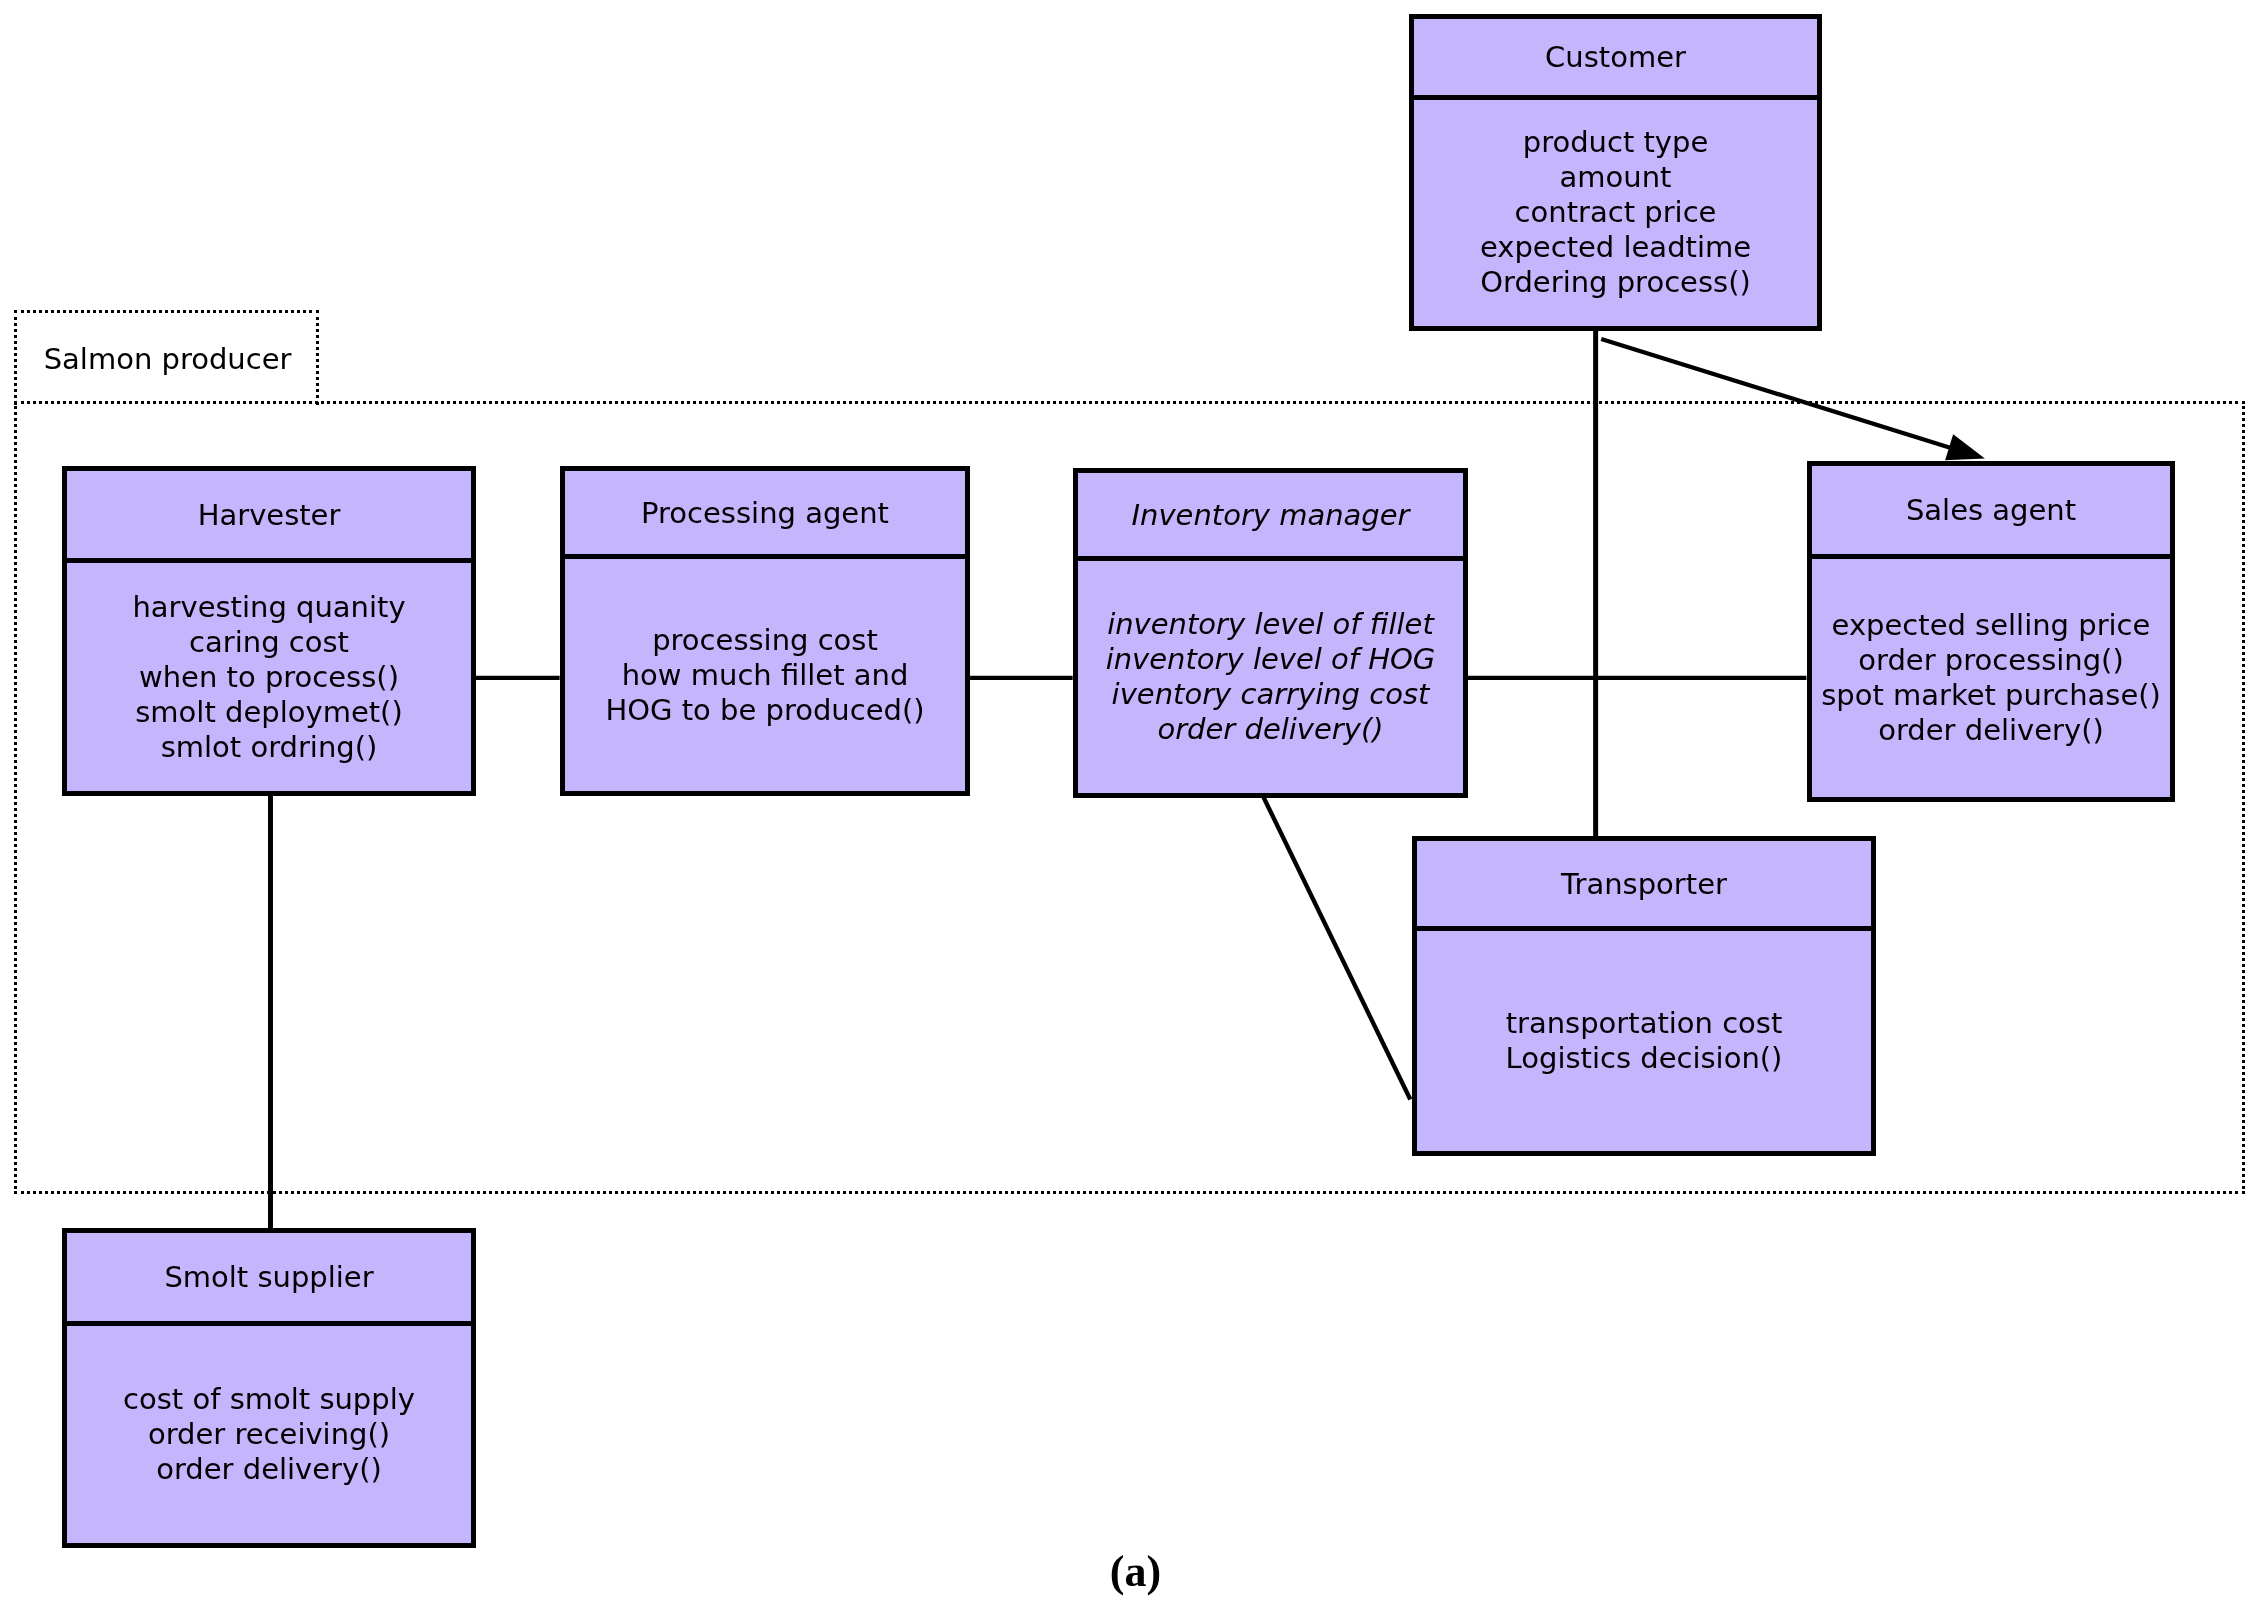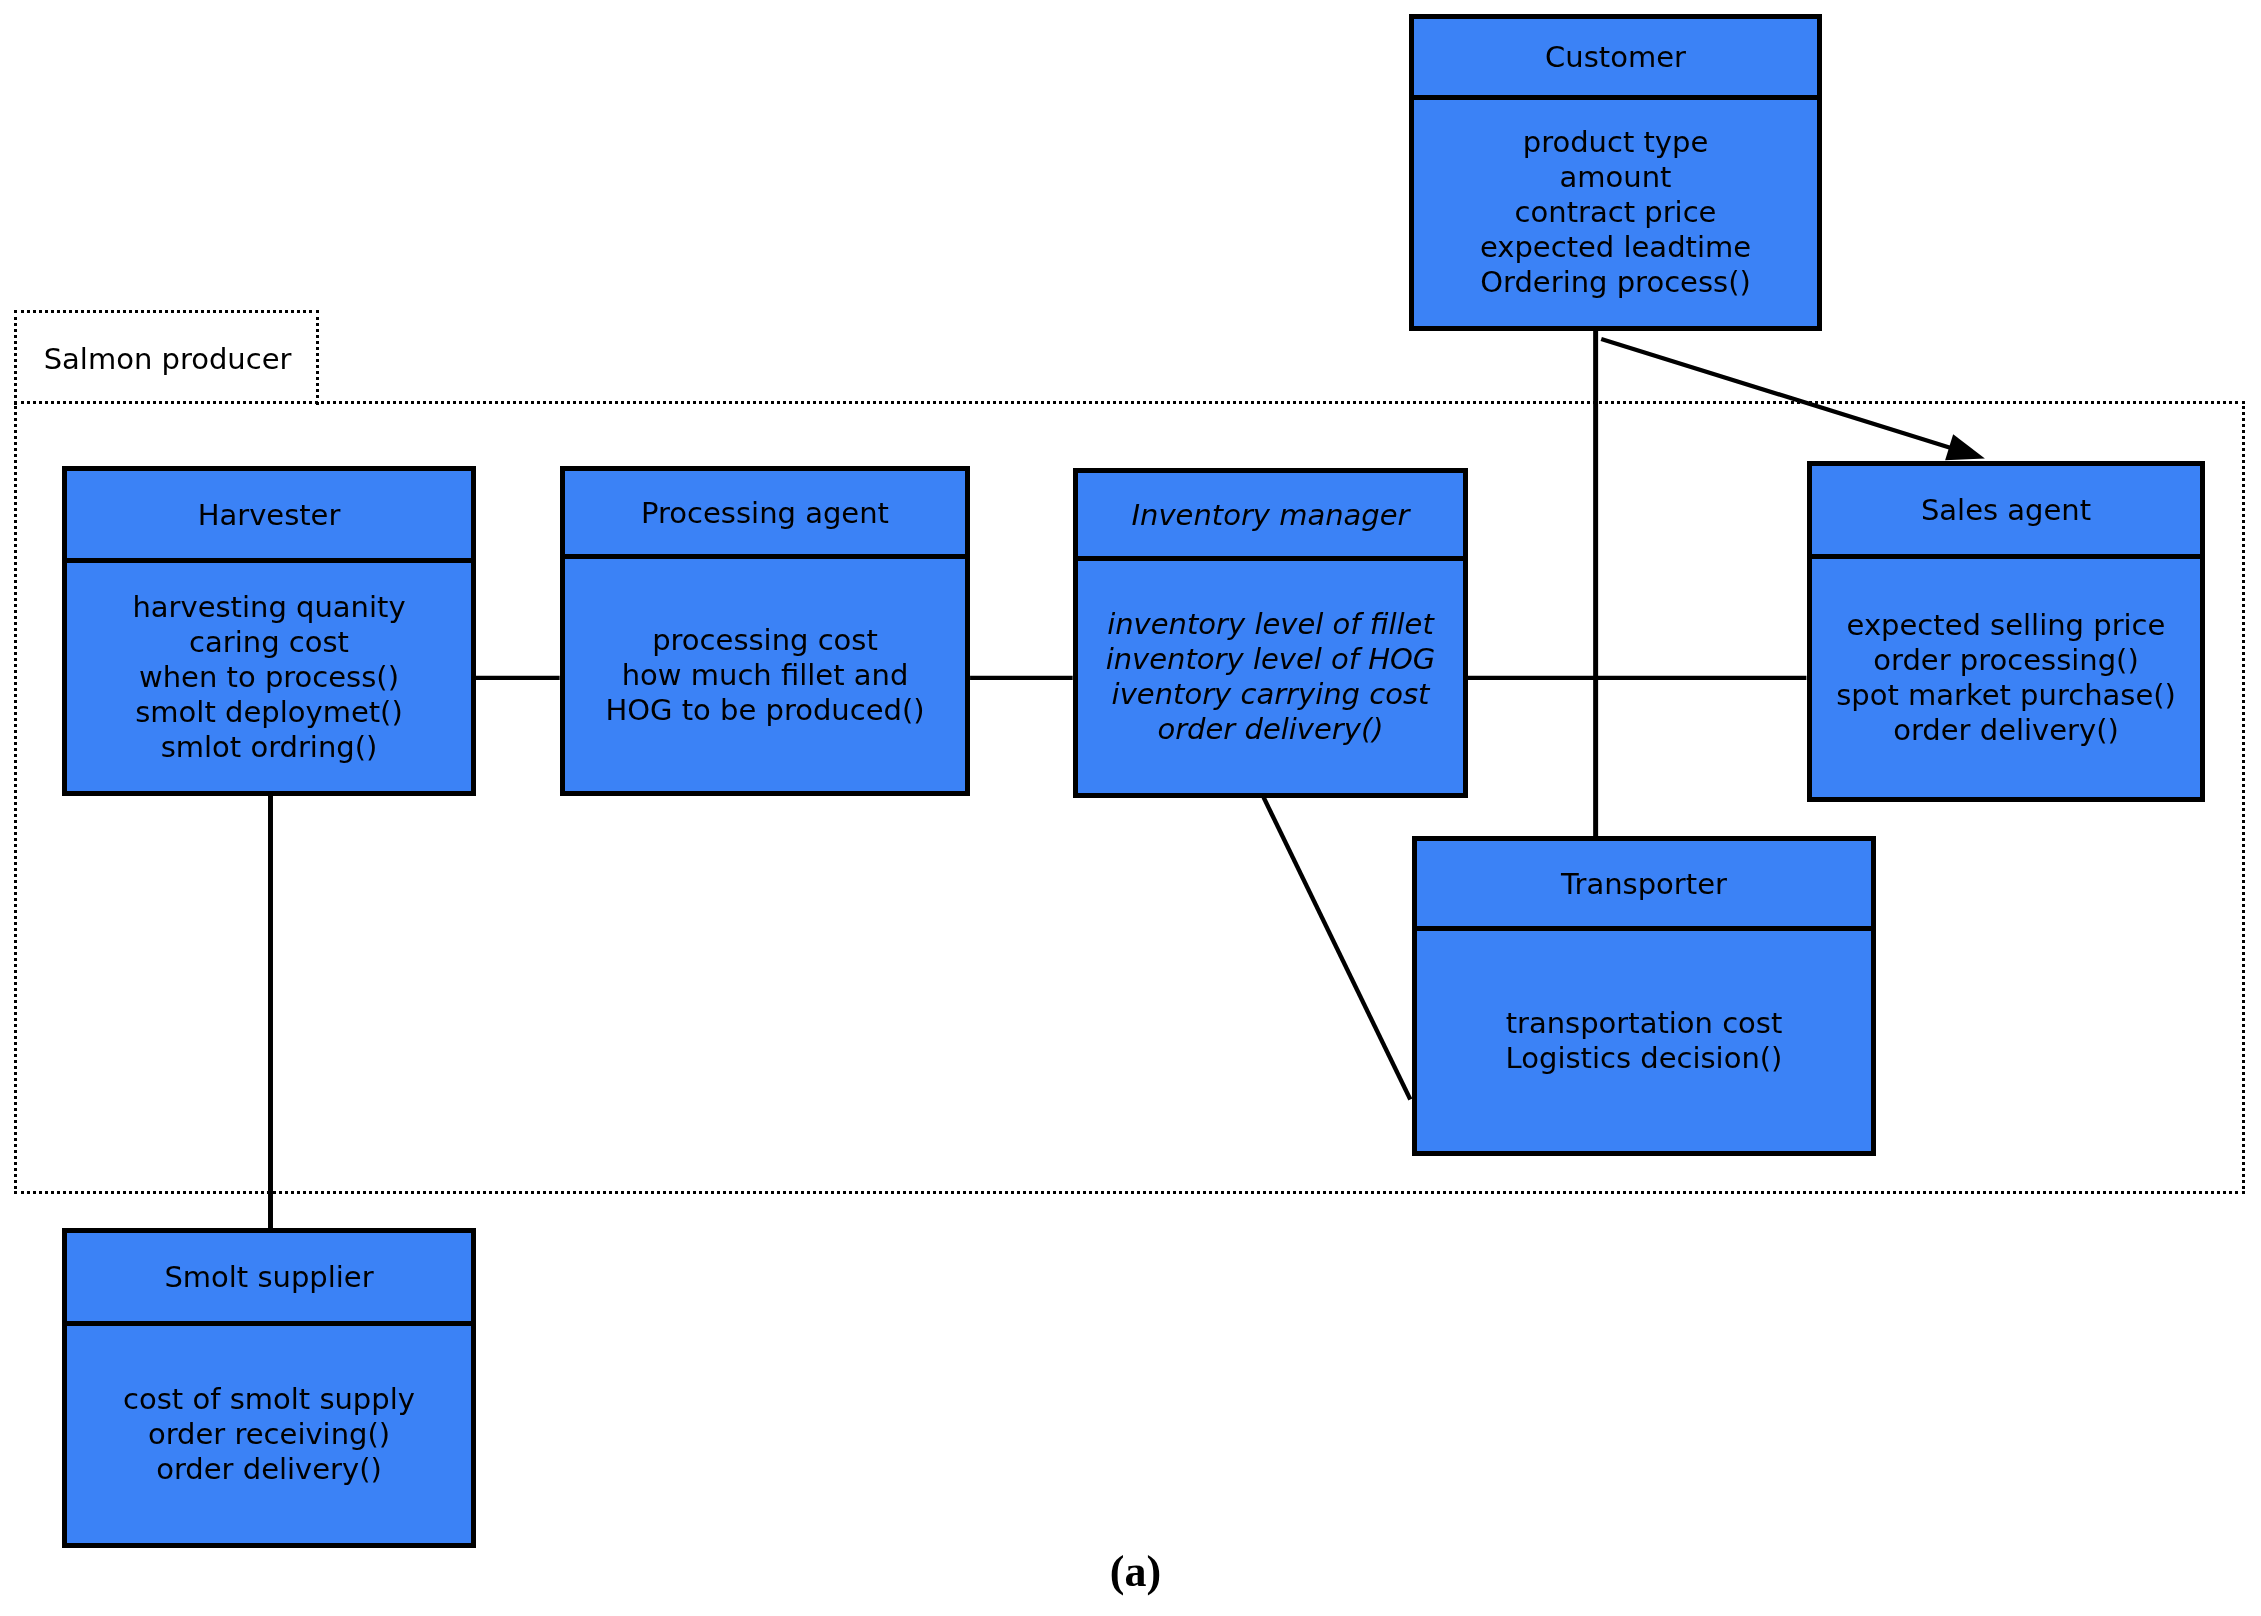--- a/index.html
+++ b/index.html
@@ -22,21 +22,21 @@
     position: absolute;
     left: 0; top: 0;
     width: 2261px;
     height: 1617px;
     z-index: 1;
   }
   .uml-box {
     position: absolute;
     box-sizing: border-box;
     border: 5px solid #000000;
-    background: #3b82f6;
+    background: #c4b5fd;
     display: flex;
     flex-direction: column;
     z-index: 2;
   }
   .box-title {
     box-sizing: border-box;
     border-bottom: 5.6px solid #000000;
     display: flex;
     align-items: center;
     justify-content: center;
@@ -58,21 +58,21 @@
   }
   
   .box-customer   { left: 1409px; top: 13.7px;   width: 413px; height: 317px; }
   .box-customer .box-title { height: 81px; }
   .box-harvester  { left: 62px;  top: 466px;  width: 414px; height: 330px; }
   .box-harvester .box-title { height: 92px; }
   .box-processing { left: 560px;  top: 466px;  width: 410px; height: 330px; }
   .box-processing .box-title { height: 88px; }
   .box-inventory  { left: 1073px; top: 468px;  width: 395px; height: 330px; font-style: italic; }
   .box-inventory .box-title { height: 88px; }
-  .box-sales      { left: 1807px; top: 461px;  width: 398px; height: 341px; }
+  .box-sales      { left: 1807px; top: 461px;  width: 368px; height: 341px; }
   .box-sales .box-title { height: 93px; }
   .box-transporter{ left: 1412px; top: 836px; width: 464px; height: 320px; }
   .box-transporter .box-title { height: 90px; }
   .box-smolt      { left: 62px;  top: 1228px; width: 414px; height: 320px; }
   .box-smolt .box-title { height: 93px; }
 
   .producer-container {
     position: absolute;
     box-sizing: border-box;
     left: 13.7px; top: 401px;

